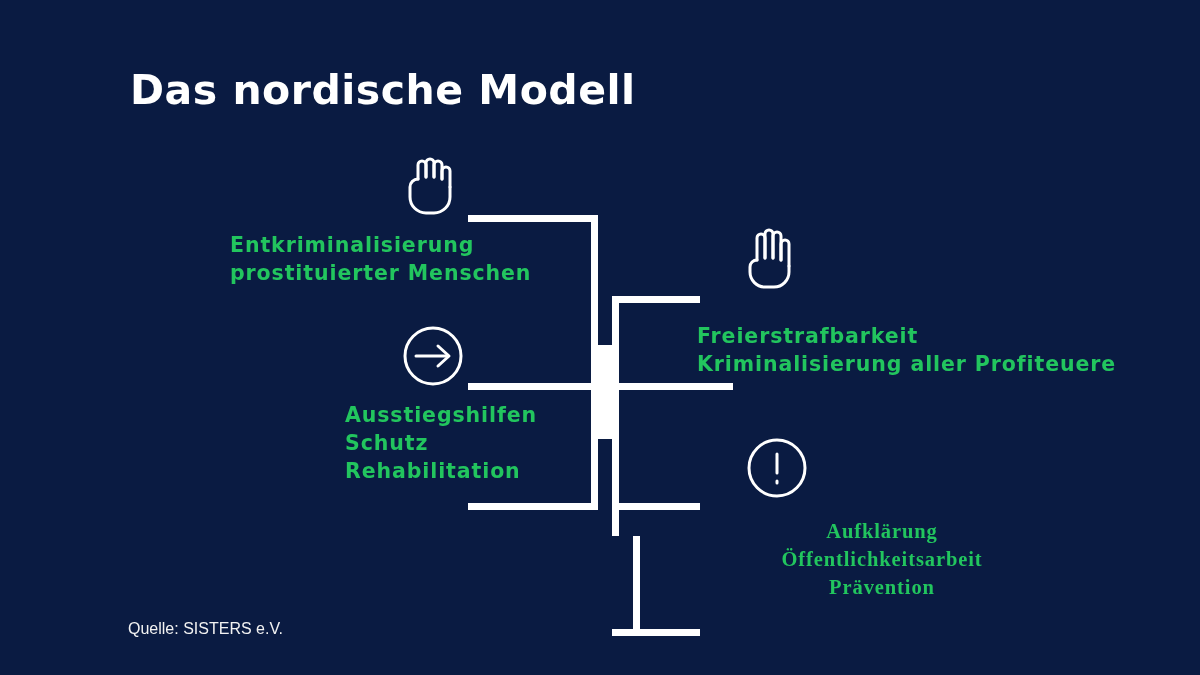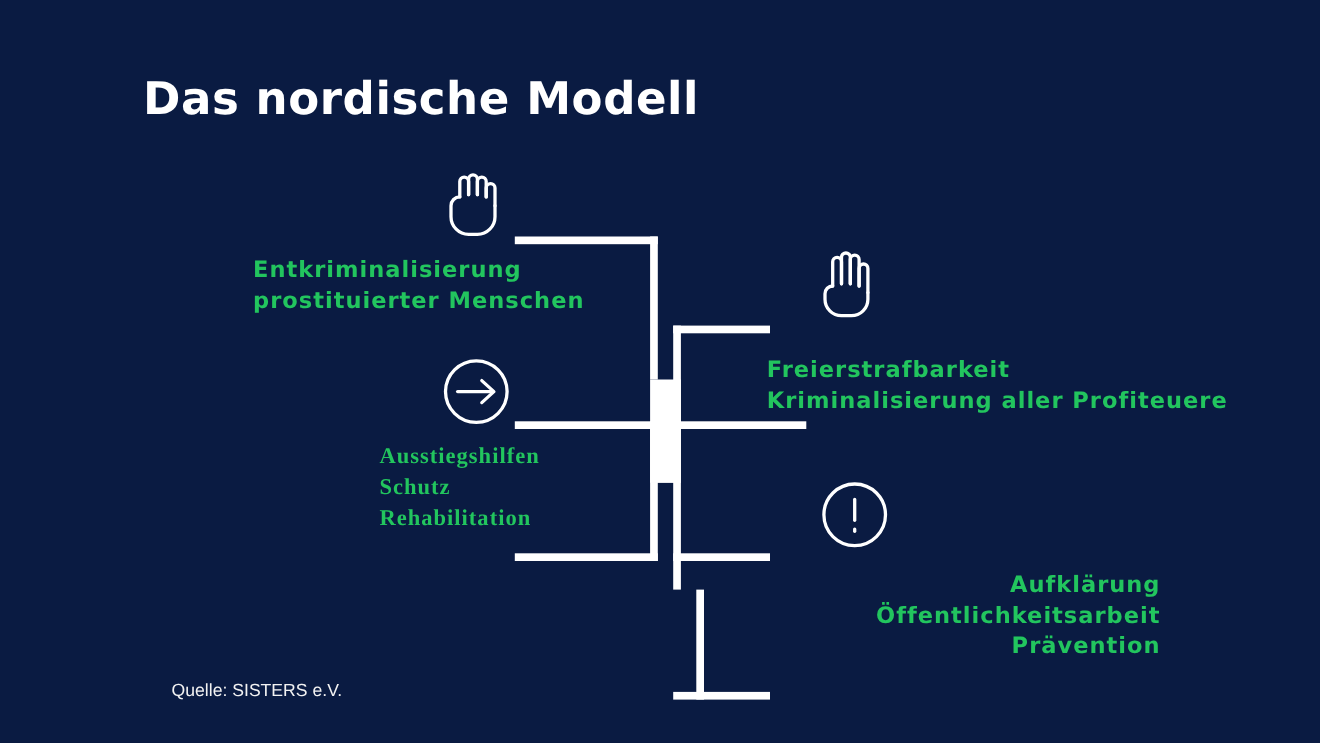--- a/index.html
+++ b/index.html
@@ -36,21 +36,20 @@
   
   #source {
     position: absolute;
     left: 128px;
     top: 620px;
     font-size: 16px;
     font-weight: normal;
     color: #f2f2f2;
     font-family: "Liberation Sans", sans-serif;
     white-space: nowrap;
-    margin-left: 28px;
   }
   
   #diagram {
     position: absolute;
     left: 0; top: 0;
     width: 1200px;
     height: 675px;
   }
   
   .node-label {
@@ -66,34 +65,34 @@
     left: 230px;
     top: 232px;
     width: 340px;
     text-align: left;
   }
   #label-ausstieg {
     left: 345px;
     top: 402px;
     width: 230px;
     text-align: left;
-    font-family: Liberation Serif, serif;
   }
   #label-freier {
     left: 655px;
     top: 323px;
     width: 470px;
     text-align: left;
     margin-left: 42px;
   }
   #label-aufklaerung {
-    left: 655px;
+    left: 682px;
     top: 518px;
     width: 400px;
-    text-align: right;
+    text-align: center;
+    font-family: Liberation Serif, serif;
   }
   
   .line {
     position: absolute;
     background: #ffffff;
   }
   
   .icon {
     position: absolute;
   }

